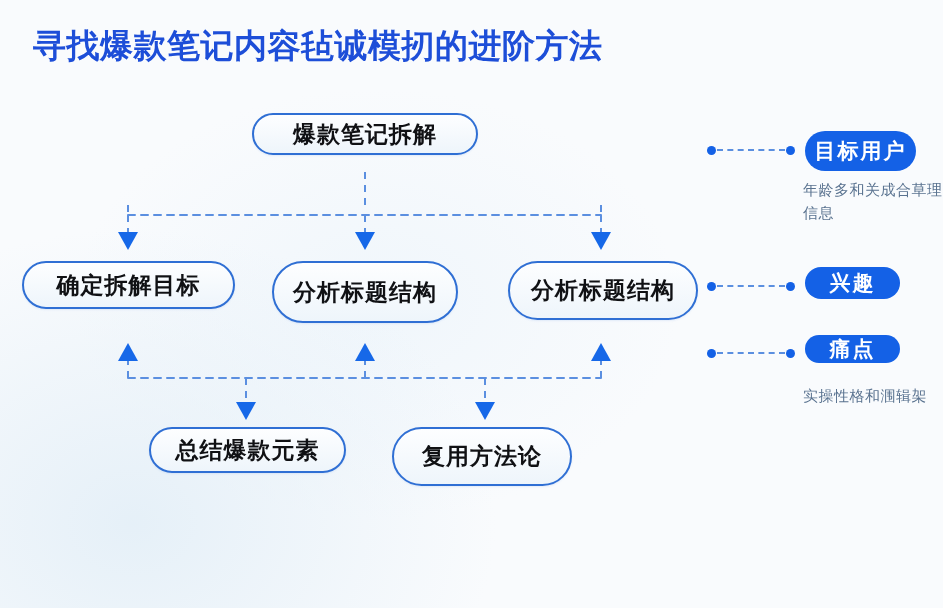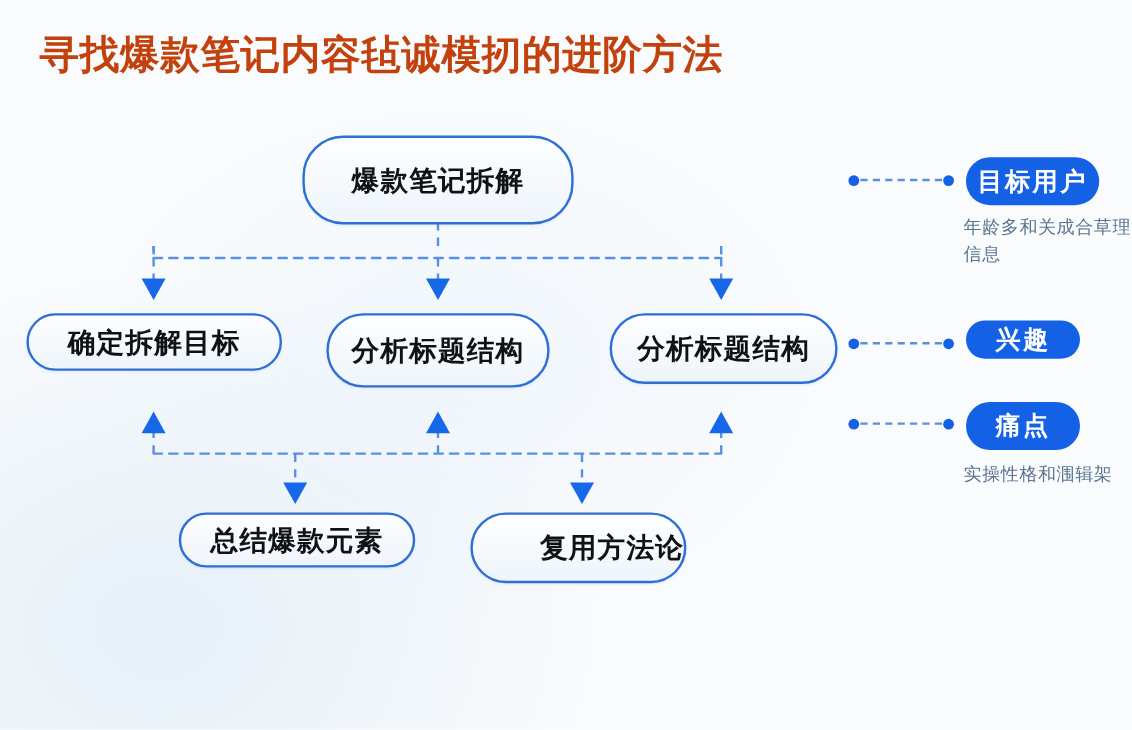--- a/index.html
+++ b/index.html
@@ -23,21 +23,21 @@
       radial-gradient(ellipse 520px 420px at 14% 86%, rgba(226,238,247,0.85) 0%, rgba(249,251,253,0) 70%),
       radial-gradient(ellipse 420px 300px at 40% 50%, rgba(232,242,250,0.55) 0%, rgba(249,251,253,0) 72%);
     pointer-events: none;
   }
   .page-title {
     position: absolute;
     left: 33px;
     top: 24px;
     font-size: 33px;
     font-weight: bold;
-    color: #c2410c;
+    color: #1d4ed8;
     letter-spacing: 0.5px;
     white-space: nowrap;
   }
 
   
   .flow-svg {
     position: absolute;
     left: 0; top: 0;
     width: 943px;
     height: 608px;
@@ -139,41 +139,41 @@
 
     <path d="M128,378 L128,345" marker-end="url(#arrow-up)"></path>
     <path d="M365,378 L365,345" marker-end="url(#arrow-up)"></path>
     <path d="M601,378 L601,345" marker-end="url(#arrow-up)"></path>
     <path d="M128,378 L601,378" stroke-linecap="round"></path>
     <path d="M246,378 L246,418" marker-end="url(#arrow-down)"></path>
     <path d="M485,378 L485,418" marker-end="url(#arrow-down)"></path>
   </g>
 </svg>
 
-<div class="node" style="left:252px; top:113px; width:226px; height:74px;">
+<div class="node" style="left:252px; top:113px; width:226px; height:42px;">
   <span>爆款笔记拆解</span>
 </div>
 
 <div class="node" style="left:22px; top:261px; width:213px; height:48px;">
   <span>确定拆解目标</span>
 </div>
 
 <div class="node" style="left:272px; top:261px; width:186px; height:62px;">
   <span>分析标题结构</span>
 </div>
 
 <div class="node" style="left:508px; top:261px; width:190px; height:59px;">
   <span>分析标题结构</span>
 </div>
 
 <div class="node" style="left:149px; top:427px; width:197px; height:46px;">
   <span>总结爆款元素</span>
 </div>
 
-<div class="node" style="left:392px; top:427px; width:180px; height:59px;justify-content:flex-end;">
+<div class="node" style="left:392px; top:427px; width:180px; height:59px;">
   <span>复用方法论</span>
 </div>
 
 <div class="dot-connector" style="left:707px; top:145px; width:88px;">
   <span class="end-dot"></span>
   <span class="dash-line"></span>
   <span class="end-dot"></span>
 </div>
 
 <div class="dot-connector" style="left:707px; top:281px; width:88px;">
@@ -190,16 +190,16 @@
 
 <div class="badge" style="left:805px; top:131px; width:111px; height:40px;">
   <span>目标用户</span>
 </div>
 <div class="badge-caption" style="left:803px; top:178px;">年龄多和关成合草理信息</div>
 
 <div class="badge" style="left:805px; top:267px; width:95px; height:32px;">
   <span>兴趣</span>
 </div>
 
-<div class="badge" style="left:805px; top:335px; width:95px; height:40px;">
+<div class="badge" style="left:805px; top:335px; width:95px; height:28px;">
   <span>痛点</span>
 </div>
 <div class="badge-caption" style="left:803px; top:384px;">实操性格和涠辑架</div>
 
 </body></html>

